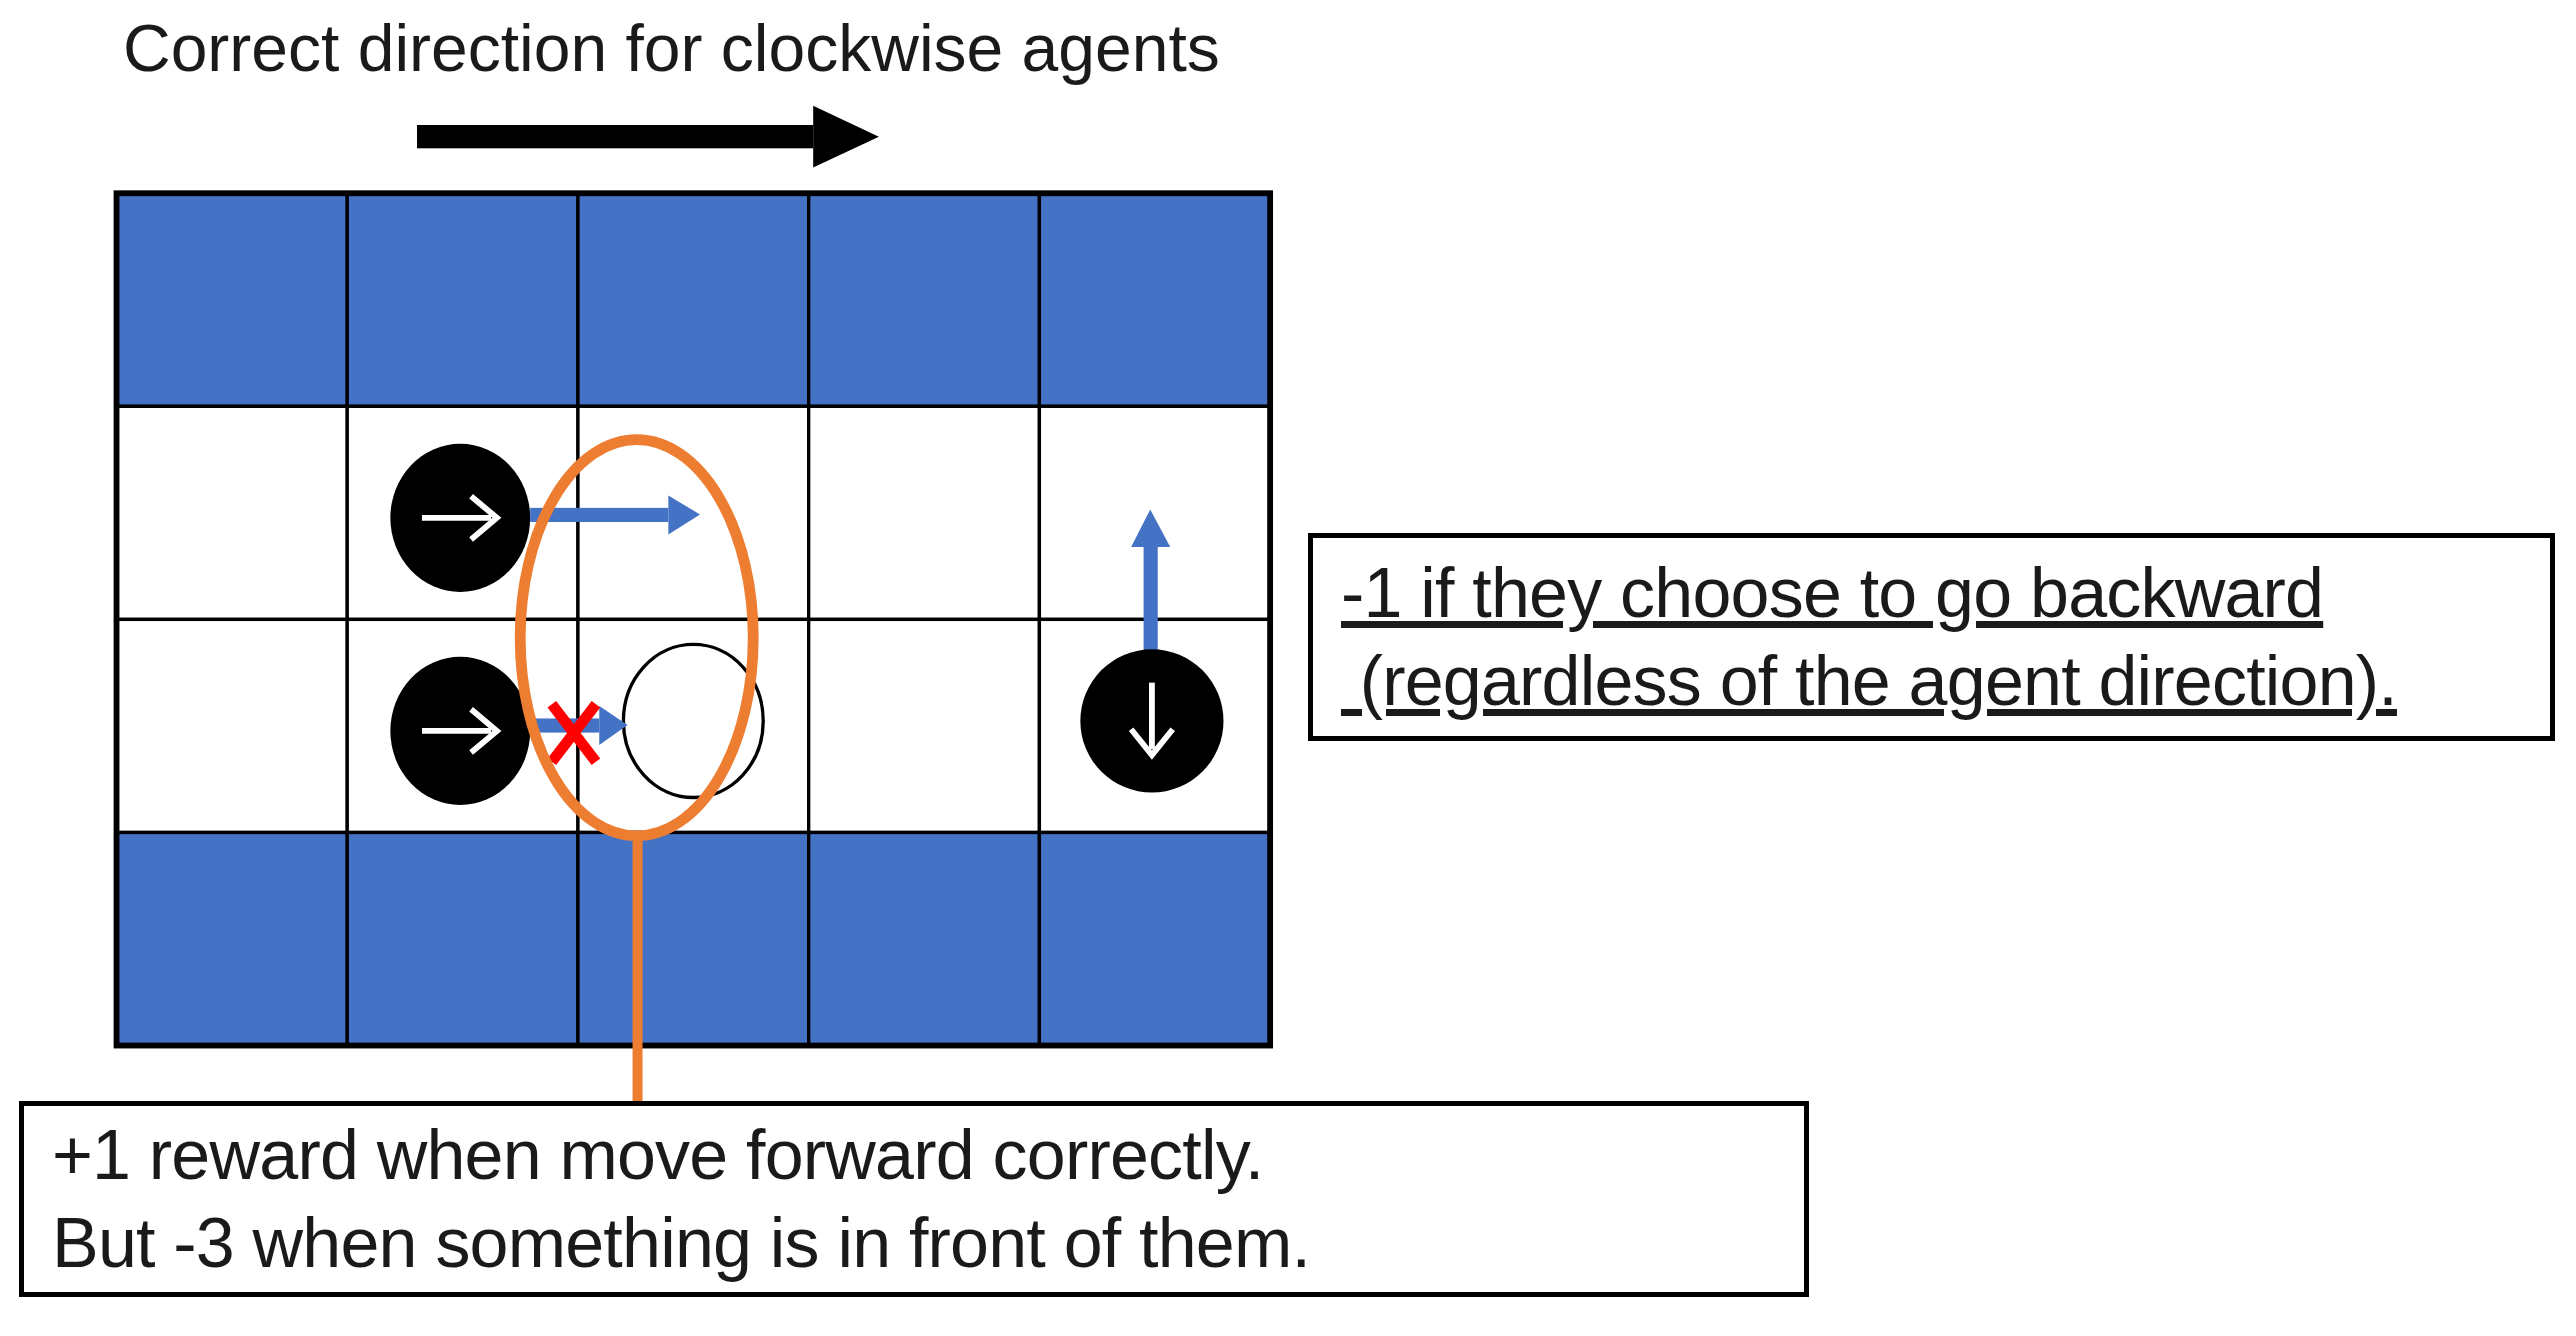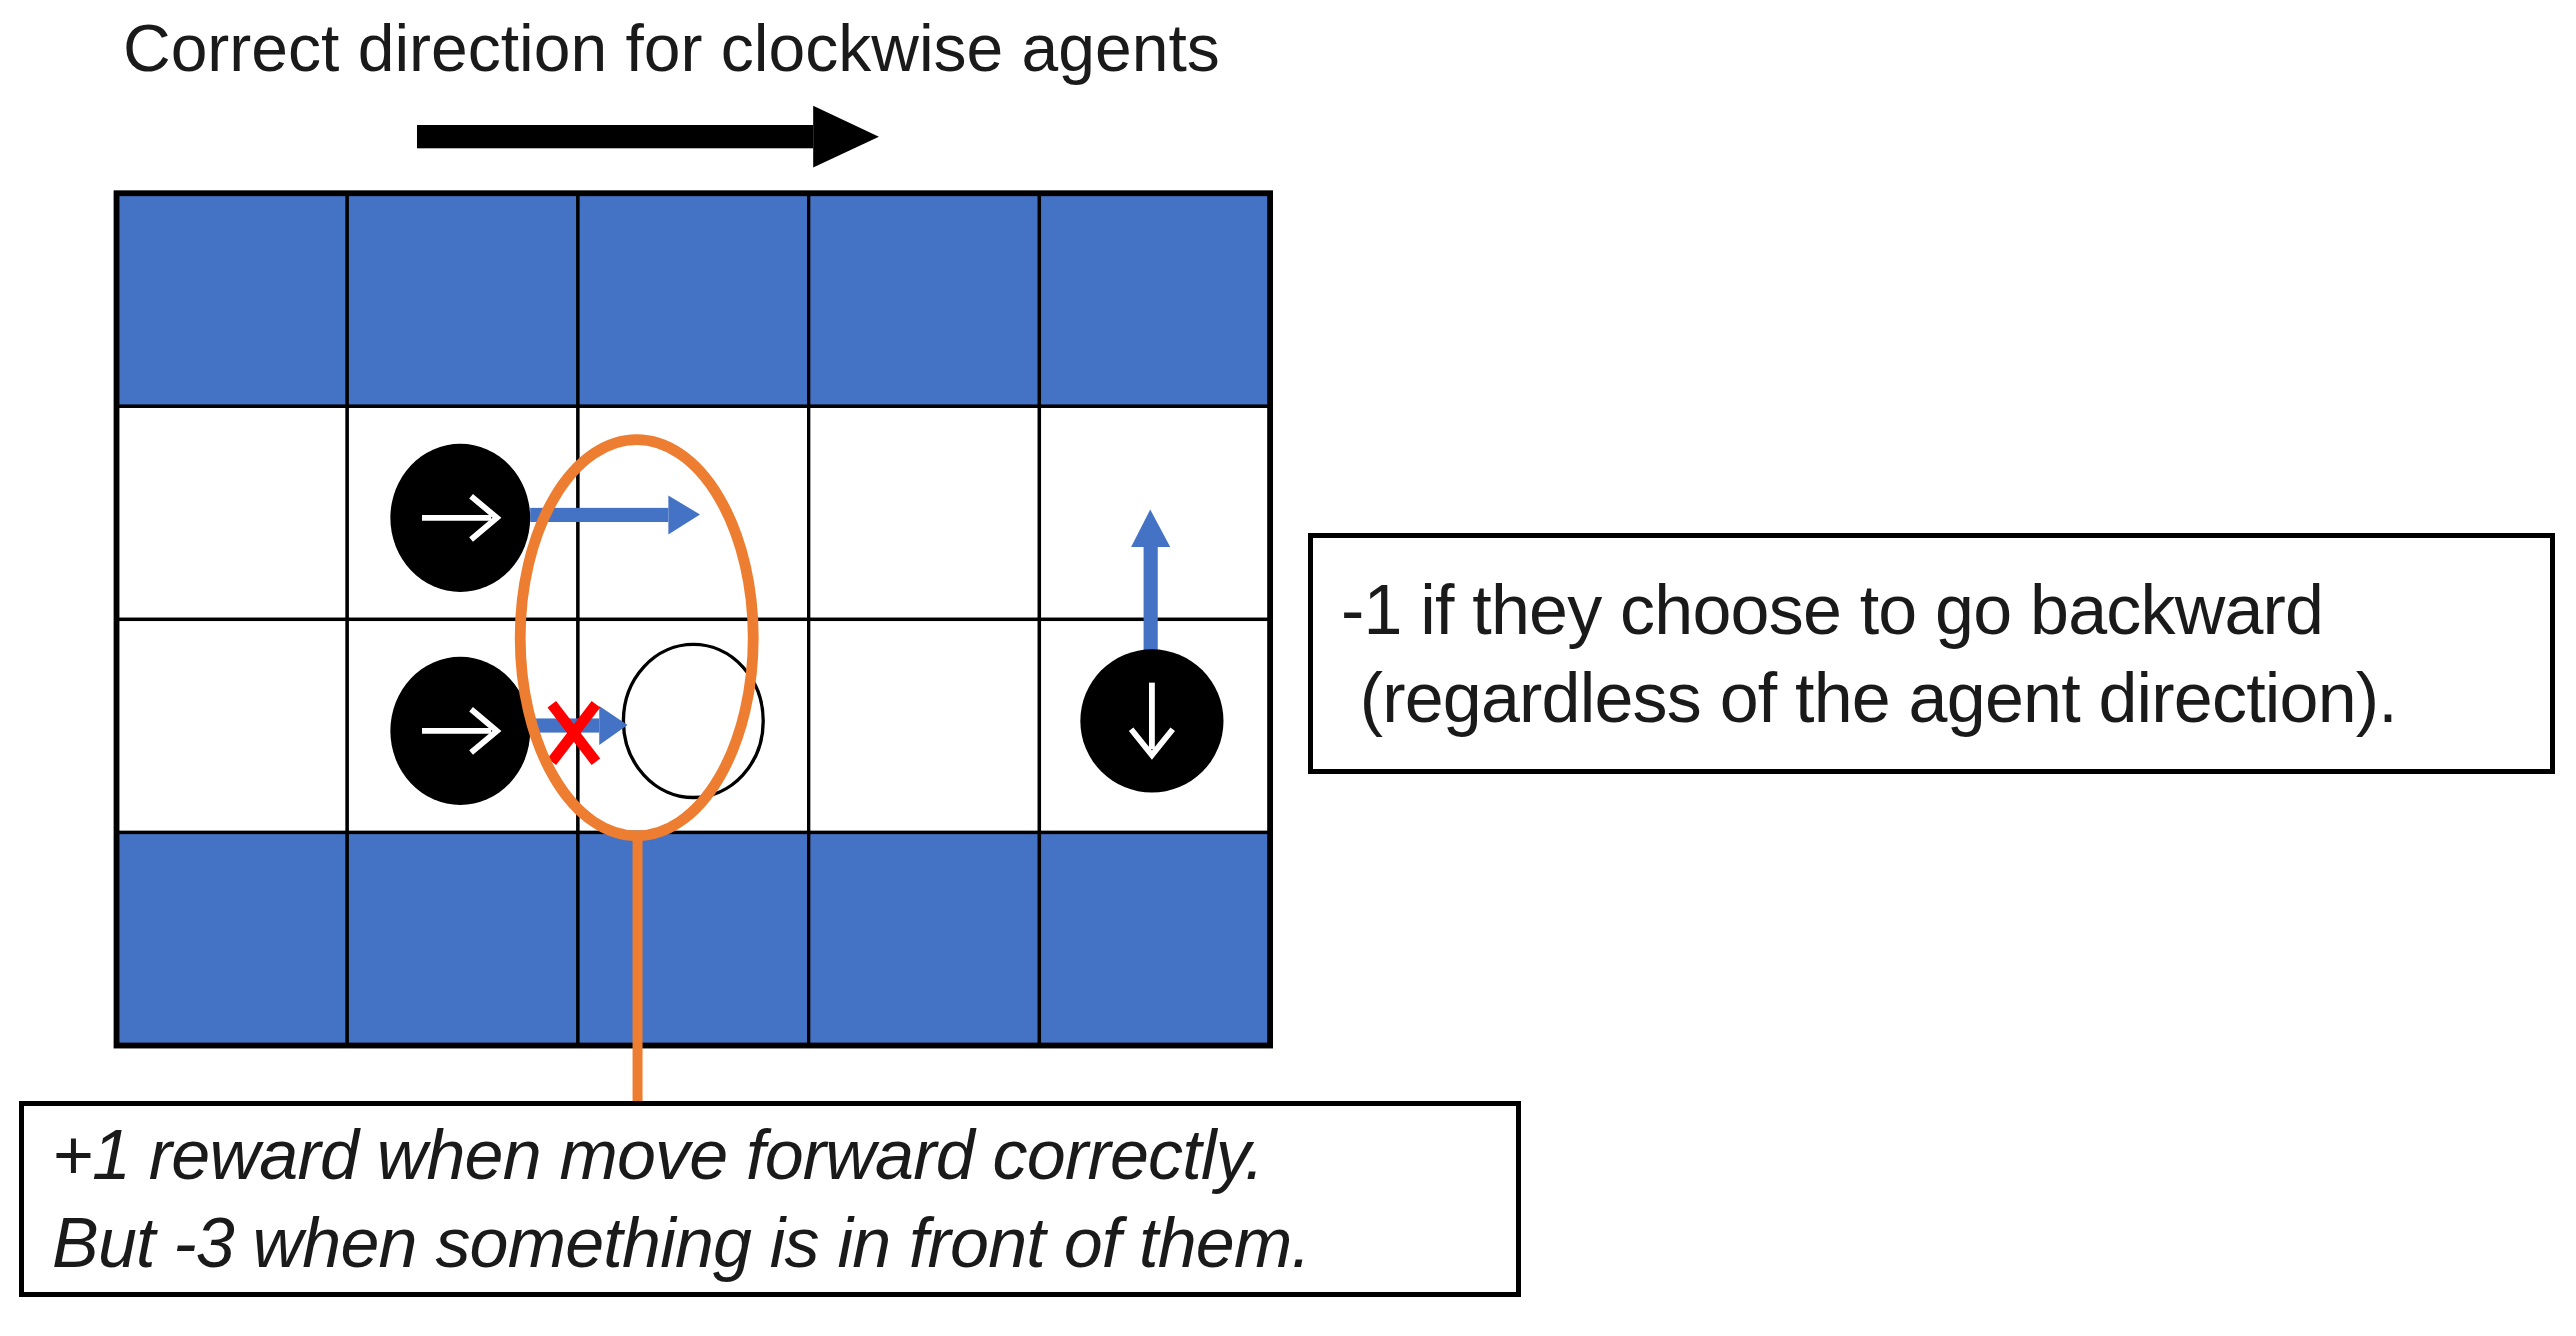--- a/index.html
+++ b/index.html
@@ -43,28 +43,28 @@
   .note-box .note-line {
     white-space: pre;
     font-size: 70px;
     line-height: 88px;
     letter-spacing: -0.8px;
   }
   .note-backward {
     left: 1308px;
     top: 533px;
     width: 1247px;
-    height: 241px;
+    height: 208px;
+    text-decoration: underline;
   }
   .note-forward {
     left: 19px;
     top: 1101px;
-    width: 1502px;
+    width: 1790px;
     height: 196px;
-    font-style: italic;
   }
   
   .fill-black   { fill: var(--border-black, #000); }
   .fill-blue    { fill: var(--arrow-blue, #4472C4); }
   .stroke-orange{ stroke: var(--highlight-orange, #ED7D31); }
   .stroke-red   { stroke: var(--cross-red, #FF0000); }
 </style>
 </head>
 <body>
 

